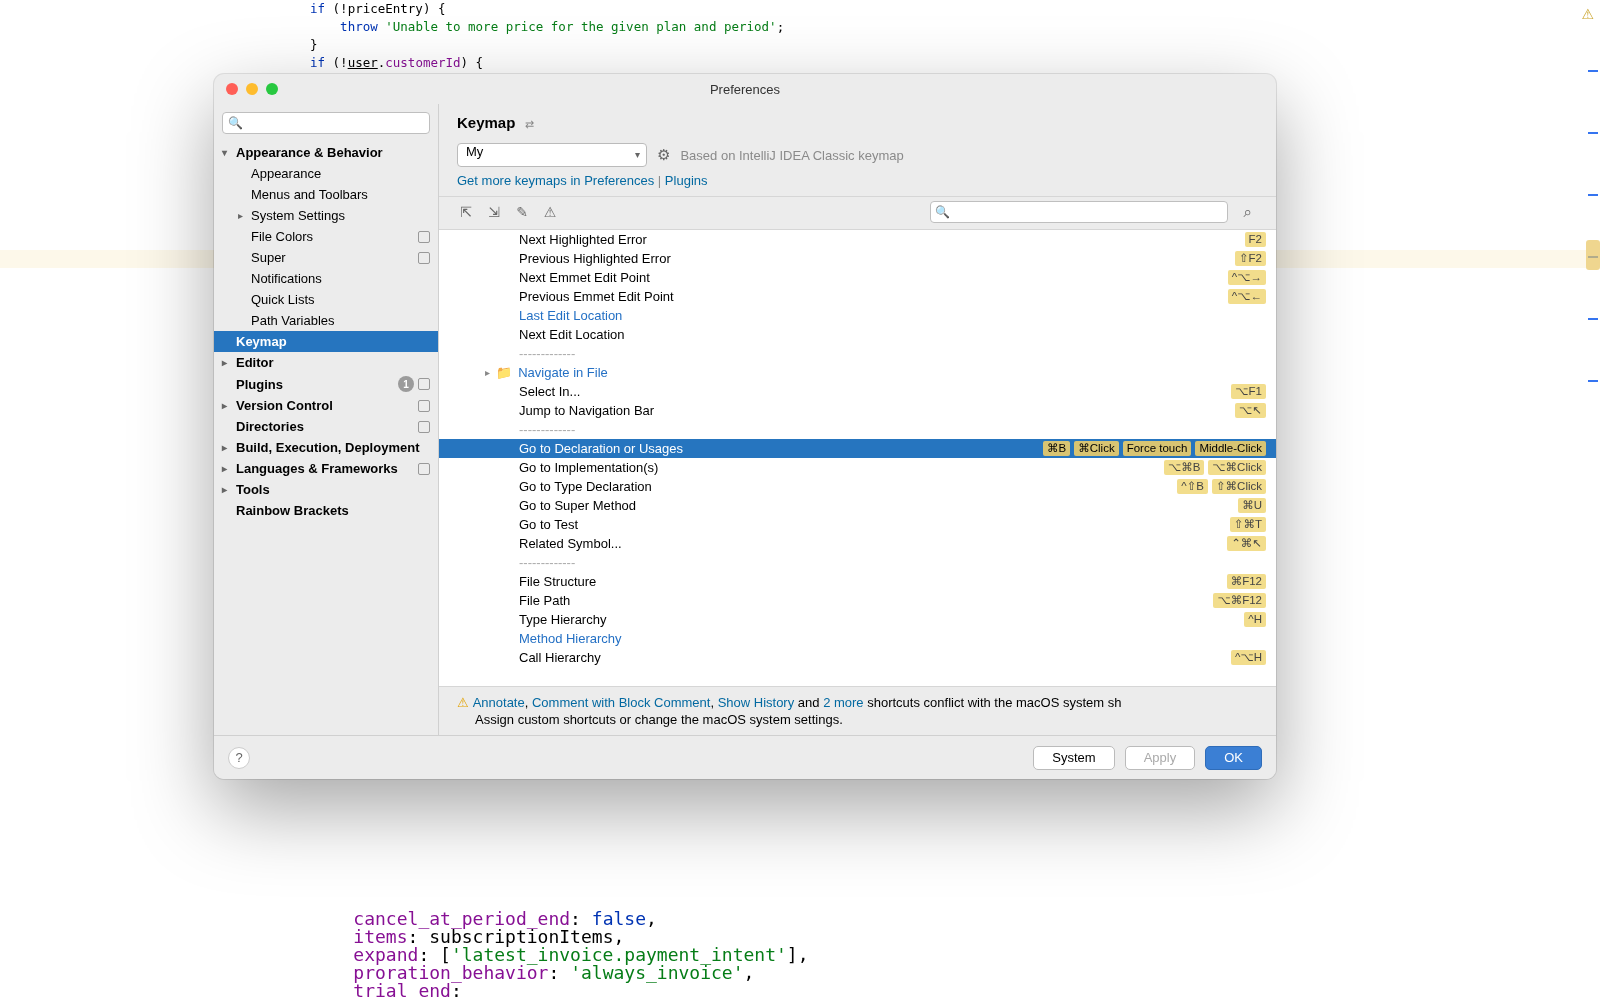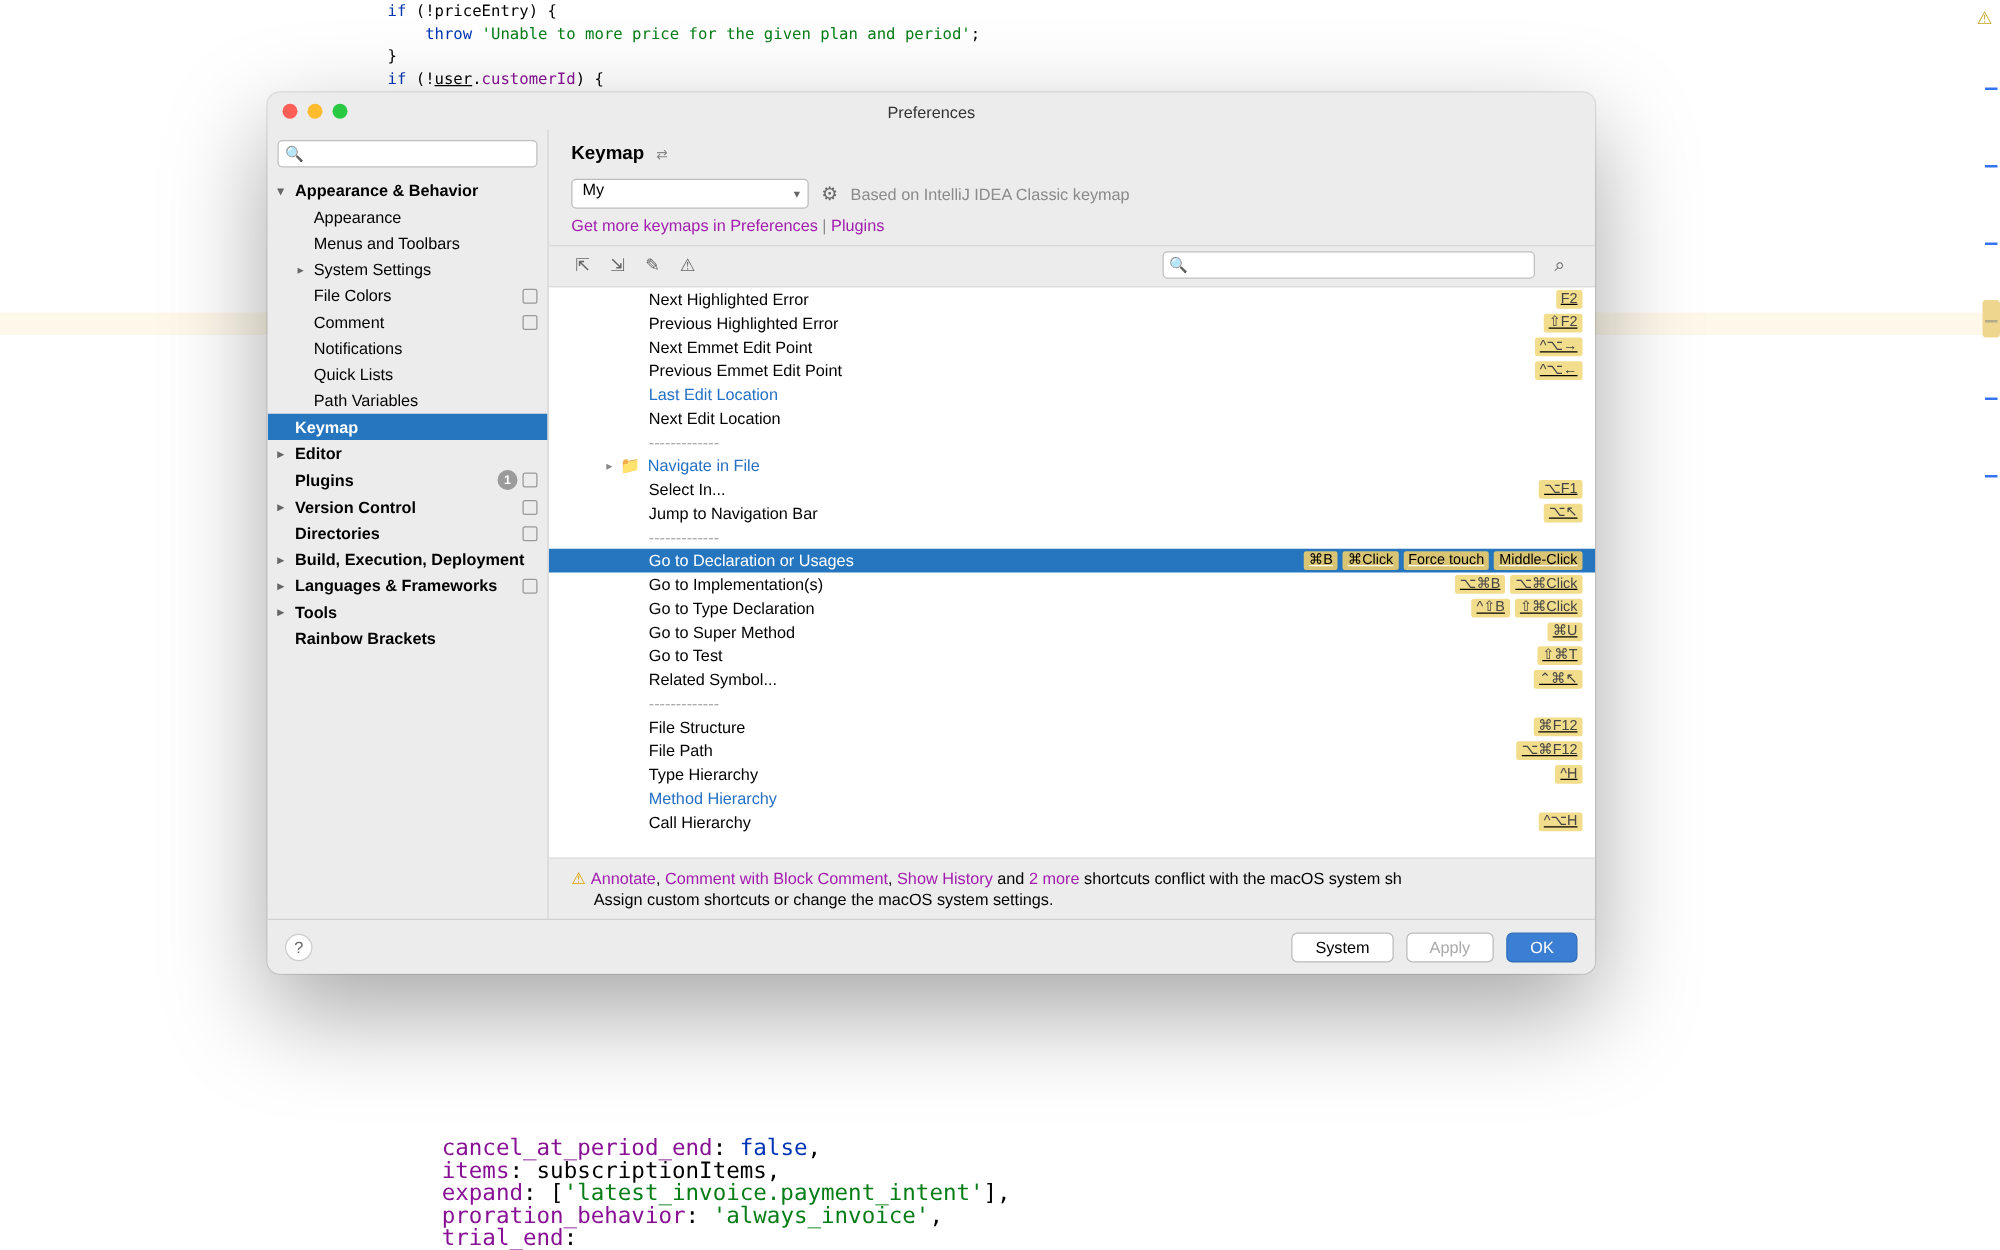--- a/index.html
+++ b/index.html
@@ -114,21 +114,21 @@
 .main-head h2 { font-size:15px; font-weight:600; display:inline; }
 .main-head .arrow-icn { margin-left:6px; color:#888; font-size:11px; }
 .keymap-row { display:flex; align-items:center; gap:10px; padding: 6px 18px; }
 .keymap-select {
   width: 190px; height:24px; background:#fff; border:1px solid #bbb; border-radius:4px;
   padding: 0 22px 0 8px; font-size:13px; position:relative;
 }
 .keymap-select .arr { position:absolute; right:6px; top:5px; color:#666; font-size:10px;}
 .gear-btn { color:#666; font-size:15px; cursor:pointer; }
 .based-on { color:#8a8a8a; font-size:13px; }
-.link { color:#a21caf; cursor:pointer; }
+.link { color:#0369a1; cursor:pointer; }
 .separator { color:#8a8a8a; }
 .link-row { padding: 0 18px 8px; font-size:13px; }
 
 .toolbar-row {
   display:flex; align-items:center; padding: 4px 18px 6px; border-top:1px solid #d6d6d6; border-bottom:1px solid #d6d6d6;
   gap:10px;
 }
 .toolbar-row .tbtn { color:#666; font-size:14px; cursor:pointer; width:18px; text-align:center;}
 .toolbar-row .spacer { flex:1; }
 .toolbar-row .kmsearch {
@@ -145,21 +145,21 @@
   display:flex; align-items:center; padding: 2px 10px 2px 80px; font-size:13px; height:19px;
 }
 .action-row.folder { padding-left: 46px; }
 .action-row .chev2 { color:#888; font-size:10px; margin-right:6px;}
 .action-row .fldr { color:#b8b8b8; margin-right:6px; font-size:13px;}
 .action-row.sep { color:#aaa; letter-spacing:0; }
 .action-row .lbl { flex:1; }
 .action-row .lbl.lk { color:#2470c4; }
 .action-row.selected { background:#2675bf; color:#fff; }
 .action-row.selected .sc { background:#d8c472; color:#000; }
-.scs { display:flex; gap:4px;text-decoration:underline; }
+.scs { display:flex; gap:4px; }
 .sc {
   background:#f2dd8c; color:#444; font-size:11.5px; padding:0 4px; border-radius:2px;
   font-family:inherit; height:15px; line-height:15px;
 }
 
 .conflict-row { padding:8px 18px; font-size:13px; display:flex; flex-direction:column; gap:2px;}
 .conflict-row .line1 { display:flex; align-items:flex-start; gap:4px;}
 .warn-ico { color:#e2a100; font-size:13px; }
 
 .dialog-footer {
@@ -236,21 +236,21 @@
           </div>
           <div class="tree-item l1">
             <span class="chev">▸</span>
             <span>System Settings</span>
           </div>
           <div class="tree-item l1">
             <span>File Colors</span>
             <span class="proj"></span>
           </div>
           <div class="tree-item l1">
-            <span>Comment</span>
+            <span>Super</span>
             <span class="proj"></span>
           </div>
           <div class="tree-item l1">
             <span>Notifications</span>
           </div>
           <div class="tree-item l1">
             <span>Quick Lists</span>
           </div>
           <div class="tree-item l1">
             <span>Path Variables</span>

